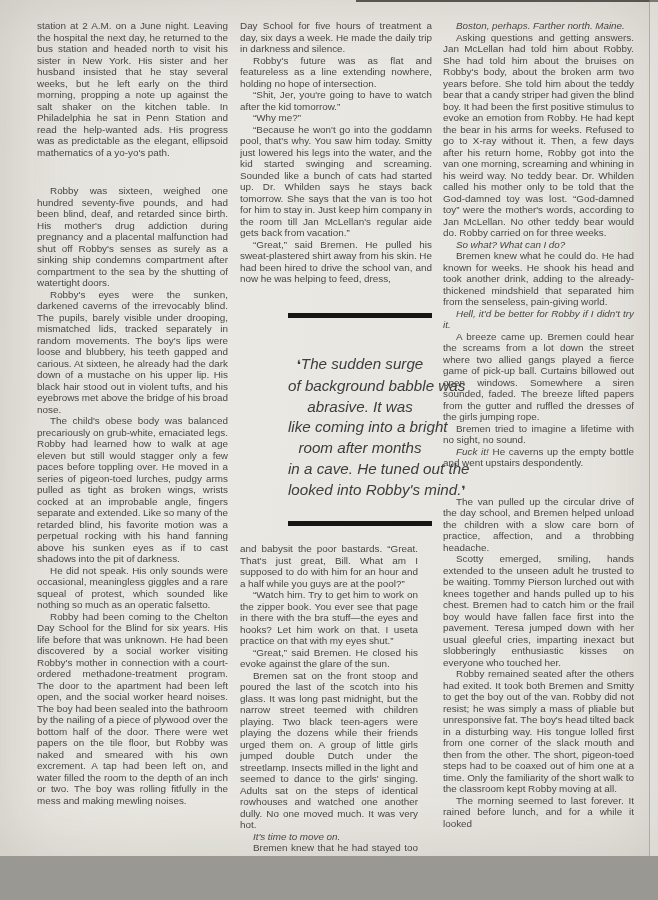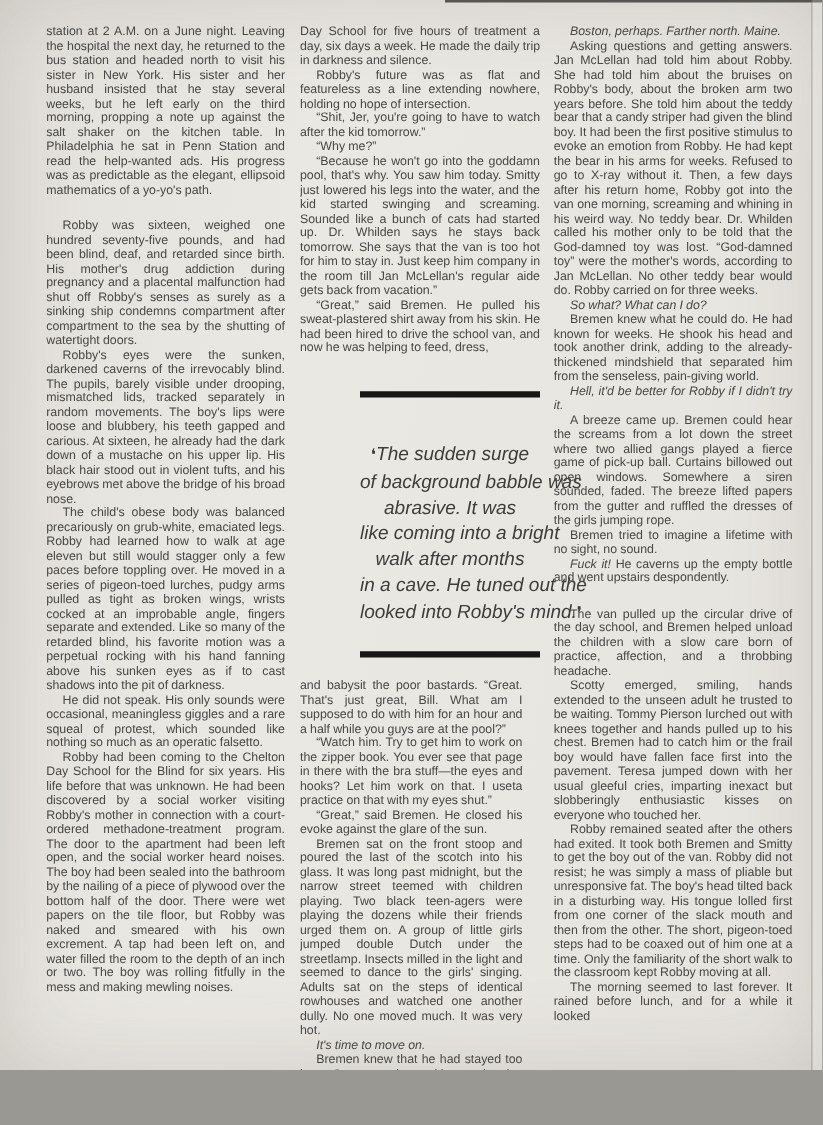--- a/index.html
+++ b/index.html
@@ -14,21 +14,21 @@
     color:#474747;
   }
   .col{
     position:absolute;top:20px;width:191px;
     font-size:9.9px;line-height:11.5px;
     text-align:justify;word-spacing:-0.2px;
     overflow:hidden;
   }
   .col p{margin:0;padding:0;}
   p.indent{text-indent:13px;}
-  p.gap{margin-top:17px;}
+  p.gap{margin-top:27px;}
   .ital{font-style:italic;}
   #col-left{left:37px;height:845px;}
   #col-right{left:443px;height:860px;}
   .mid-wrap{position:absolute;left:240px;top:0;width:192px;height:900px;}
   .mid-top{position:absolute;top:20px;left:0;right:0;height:290px;overflow:hidden;
     font-size:9.9px;line-height:11.5px;text-align:justify;word-spacing:-0.2px;}
   .mid-top p,.mid-bottom p{margin:0;padding:0;}
   .quote-block{
     position:absolute;top:313px;left:0;right:0;height:213px;
     box-sizing:border-box;
@@ -78,21 +78,21 @@
         <p class="indent"><span>“Why me?”</span></p>
         <p class="indent"><span>“Because he won't go into the goddamn pool, that's why. You saw him today. Smitty just lowered his legs into the water, and the kid started swinging and screaming. Sounded like a bunch of cats had started up. Dr. Whilden says he stays back tomorrow. She says that the van is too hot for him to stay in. Just keep him company in the room till Jan McLellan's regular aide gets back from vacation.”</span></p>
         <p class="indent"><span>“Great,” said Bremen. He pulled his sweat-plastered shirt away from his skin. He had been hired to drive the school van, and now he was helping to feed, dress,</span></p>
       </div>
     <div class="quote-block">
       <div class="quote-inner">
           <div><span class="qmark">❛</span>The sudden surge</div>
           <div>of background babble was</div>
           <div>abrasive. It was</div>
           <div>like coming into a bright</div>
-          <div>walk after months</div>
+          <div>room after months</div>
           <div>in a cave. He tuned out the</div>
           <div>looked into Robby's mind.<span class="qmark">❜</span></div>
         </div>
     </div>
     <div class="mid-bottom">
         <p class=""><span>and babysit the poor bastards. “Great. That's just great, Bill. What am I supposed to do with him for an hour and a half while you guys are at the pool?”</span></p>
         <p class="indent"><span>“Watch him. Try to get him to work on the zipper book. You ever see that page in there with the bra stuff—the eyes and hooks? Let him work on that. I useta practice on that with my eyes shut.”</span></p>
         <p class="indent"><span>“Great,” said Bremen. He closed his evoke against the glare of the sun.</span></p>
         <p class="indent gap"><span>Bremen sat on the front stoop and poured the last of the scotch into his glass. It was long past midnight, but the narrow street teemed with children playing. Two black teen-agers were playing the dozens while their friends urged them on. A group of little girls jumped double Dutch under the streetlamp. Insects milled in the light and seemed to dance to the girls' singing. Adults sat on the steps of identical rowhouses and watched one another dully. No one moved much. It was very hot.</span></p>
         <p class="indent"><span class="ital">It's time to move on.</span></p>

